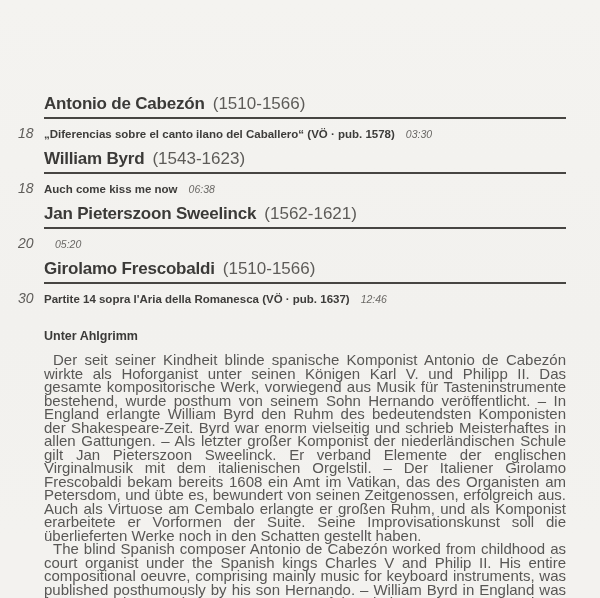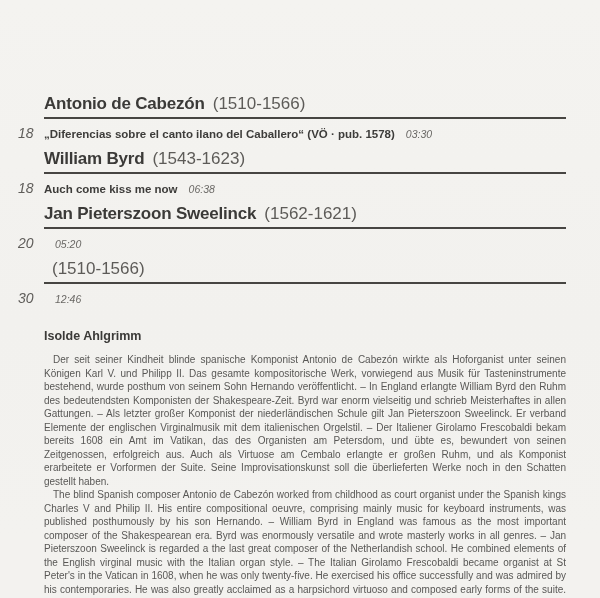--- a/index.html
+++ b/index.html
@@ -73,21 +73,21 @@
   .performer {
     margin-top: 15px;
     font-size: 12.5px;
     font-weight: bold;
     color: #3b3a38;
   }
   
   .notes {
     margin: 0;
     text-align: justify;
-    font-size: 10px;
+    font-size: 15px;
     line-height: 13.5px;
     color: #585755;
     text-indent: 9px;
   }
   .notes.first {
     margin-top: 10px;
   }
 </style>
 </head>
 <body>
@@ -125,27 +125,29 @@
         <span class="composer-dates">(1562-1621)</span>
       </div>
       <div class="track-row">
         <span class="track-number">20</span>
         <span class="track-duration">05:20</span>
       </div>
     </section>
 
     <section class="composer">
       <div class="composer-heading">
+        <span class="composer-name">Girolamo Frescobaldi</span>
         <span class="composer-dates">(1510-1566)</span>
       </div>
       <div class="track-row">
         <span class="track-number">30</span>
+        <span class="track-title">Partite 14 sopra l'Aria della Romanesca (VÖ · pub. 1637)</span>
         <span class="track-duration">12:46</span>
       </div>
     </section>
 
-    <div class="performer">Isolde Ahlgrimm</div>
+    <div class="performer">Unter Ahlgrimm</div>
 
     <p class="notes first">Der seit seiner Kindheit blinde spanische Komponist Antonio de Cabezón wirkte als Hoforganist unter seinen Königen Karl V. und Philipp II. Das gesamte kompositorische Werk, vorwiegend aus Musik für Tasteninstrumente bestehend, wurde posthum von seinem Sohn Hernando veröffentlicht. – In England erlangte William Byrd den Ruhm des bedeutendsten Komponisten der Shakespeare-Zeit. Byrd war enorm vielseitig und schrieb Meisterhaftes in allen Gattungen. – Als letzter großer Komponist der niederländischen Schule gilt Jan Pieterszoon Sweelinck. Er verband Elemente der englischen Virginalmusik mit dem italienischen Orgelstil. – Der Italiener Girolamo Frescobaldi bekam bereits 1608 ein Amt im Vatikan, das des Organisten am Petersdom, und übte es, bewundert von seinen Zeitgenossen, erfolgreich aus. Auch als Virtuose am Cembalo erlangte er großen Ruhm, und als Komponist erarbeitete er Vorformen der Suite. Seine Improvisationskunst soll die überlieferten Werke noch in den Schatten gestellt haben.</p>
     <p class="notes">The blind Spanish composer Antonio de Cabezón worked from childhood as court organist under the Spanish kings Charles V and Philip II. His entire compositional oeuvre, comprising mainly music for keyboard instruments, was published posthumously by his son Hernando. – William Byrd in England was famous as the most important composer of the Shakespearean era. Byrd was enormously versatile and wrote masterly works in all genres. – Jan Pieterszoon Sweelinck is regarded a the last great composer of the Netherlandish school. He combined elements of the English virginal music with the Italian organ style. – The Italian Girolamo Frescobaldi became organist at St Peter's in the Vatican in 1608, when he was only twenty-five. He exercised his office successfully and was admired by his contemporaries. He was also greatly acclaimed as a harpsichord virtuoso and composed early forms of the suite. His improvisatory prowess is said to have outshone his written works in terms of virtuosity.</p>
 
   </div>
 </div>
 
 </body></html>

